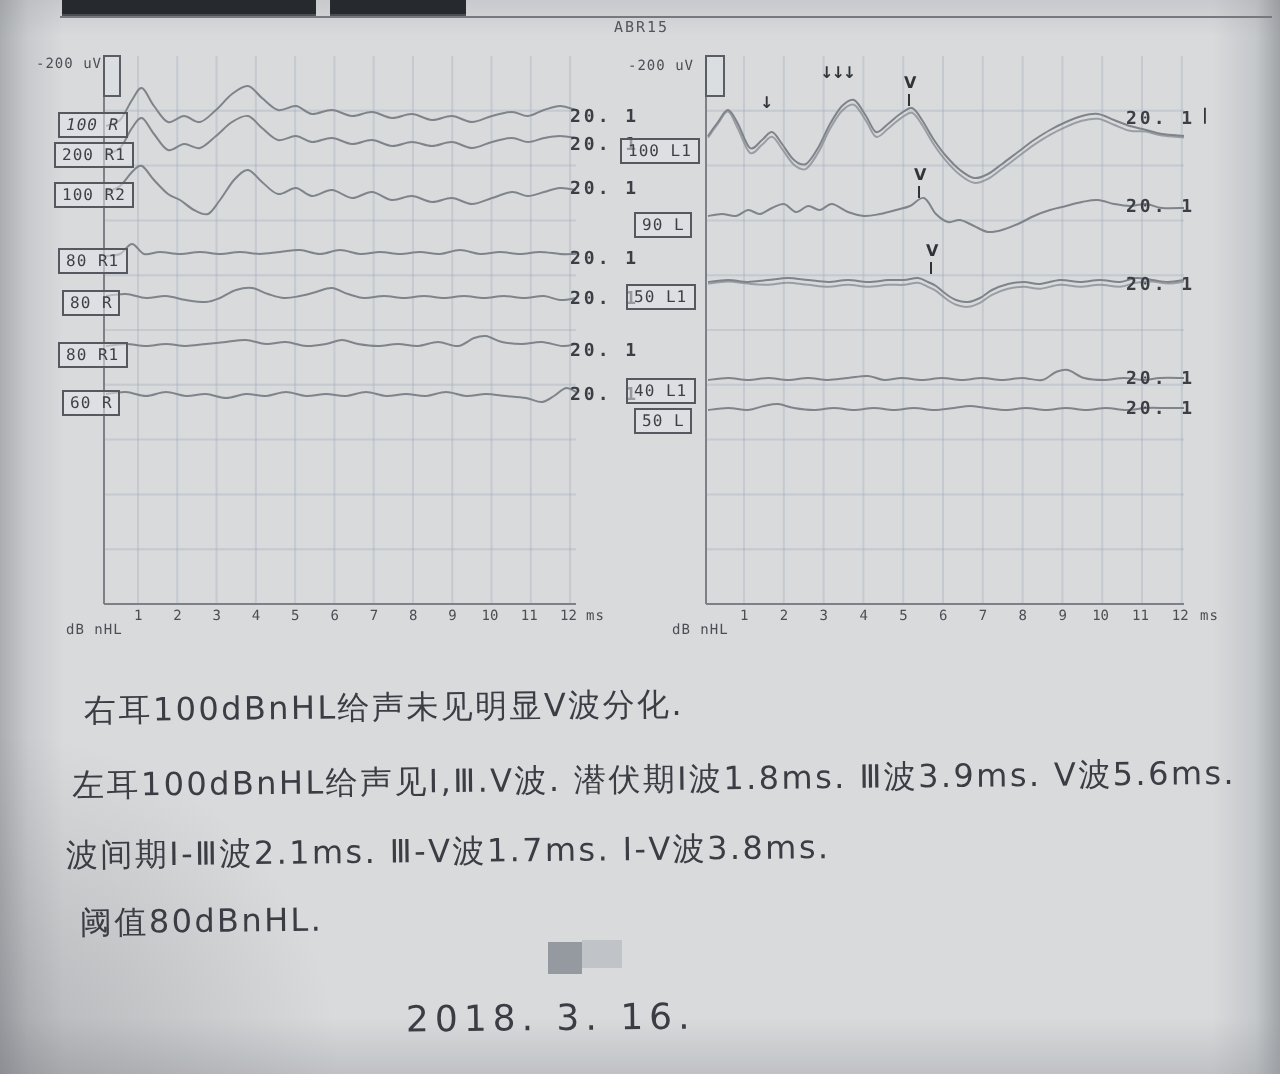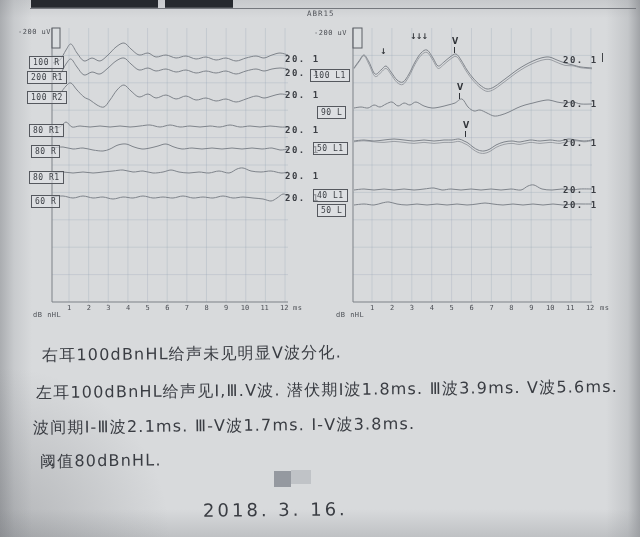--- a/index.html
+++ b/index.html
@@ -112,21 +112,21 @@
       <path d="M354 205C355.7 204.8 360.7 204.0 364 204C367.3 204.0 371.0 205.2 374 205C377.0 204.8 379.5 203.5 382 203C384.5 202.5 386.5 201.8 389 202C391.5 202.2 394.0 203.5 397 204C400.0 204.5 403.7 205.0 407 205C410.3 205.0 413.7 204.0 417 204C420.3 204.0 423.7 205.0 427 205C430.3 205.0 433.7 204.0 437 204C440.3 204.0 443.7 205.0 447 205C450.3 205.0 453.7 204.0 457 204C460.3 204.0 463.7 205.0 467 205C470.3 205.0 474.0 204.3 477 204C480.0 203.7 482.3 203.0 485 203C487.7 203.0 490.0 203.7 493 204C496.0 204.3 499.7 205.0 503 205C506.3 205.0 509.7 204.0 513 204C516.3 204.0 519.7 205.0 523 205C526.3 205.0 529.7 204.0 533 204C536.3 204.0 539.7 205.0 543 205C546.3 205.0 549.7 204.0 553 204C556.3 204.0 559.7 205.0 563 205C566.3 205.0 569.7 204.2 573 204C576.3 203.8 579.8 204.0 583 204C586.2 204.0 590.5 204.0 592 204" class="trace"></path>
     </svg>
 
   <div id="overlay">
     <div class="scale-label" style="left:18px;top:28px">-200 uV</div>
     <div class="scale-label" style="left:314px;top:29px">-200 uV</div>
     <div class="axis-unit" style="left:293px;top:304px">ms</div>
     <div class="axis-unit" style="left:600px;top:304px">ms</div>
     <div class="db-label" style="left:33px;top:311px">dB nHL</div>
     <div class="db-label" style="left:336px;top:311px">dB nHL</div>
-  <div class="box" style="left: 29px; top: 56px;">100 R</div>
+  <div class="box" style="left: 29px; top: 56px; font-style: italic;">100 R</div>
       <div class="val" style="left: 285px; top: 54px;">20. 1</div>
       <div class="box" style="left: 27px; top: 71px;">200 R1</div>
       <div class="val" style="left: 285px; top: 68px;">20. 1</div>
       <div class="box" style="left: 27px; top: 91px;">100 R2</div>
       <div class="val" style="left: 285px; top: 90px;">20. 1</div>
       <div class="box" style="left: 29px; top: 124px;">80 R1</div>
       <div class="val" style="left: 285px; top: 125px;">20. 1</div>
       <div class="box" style="left: 31px; top: 145px;">80 R</div>
       <div class="val" style="left: 285px; top: 145px;">20. 1</div>
       <div class="box" style="left: 29px; top: 171px;">80 R1</div>

